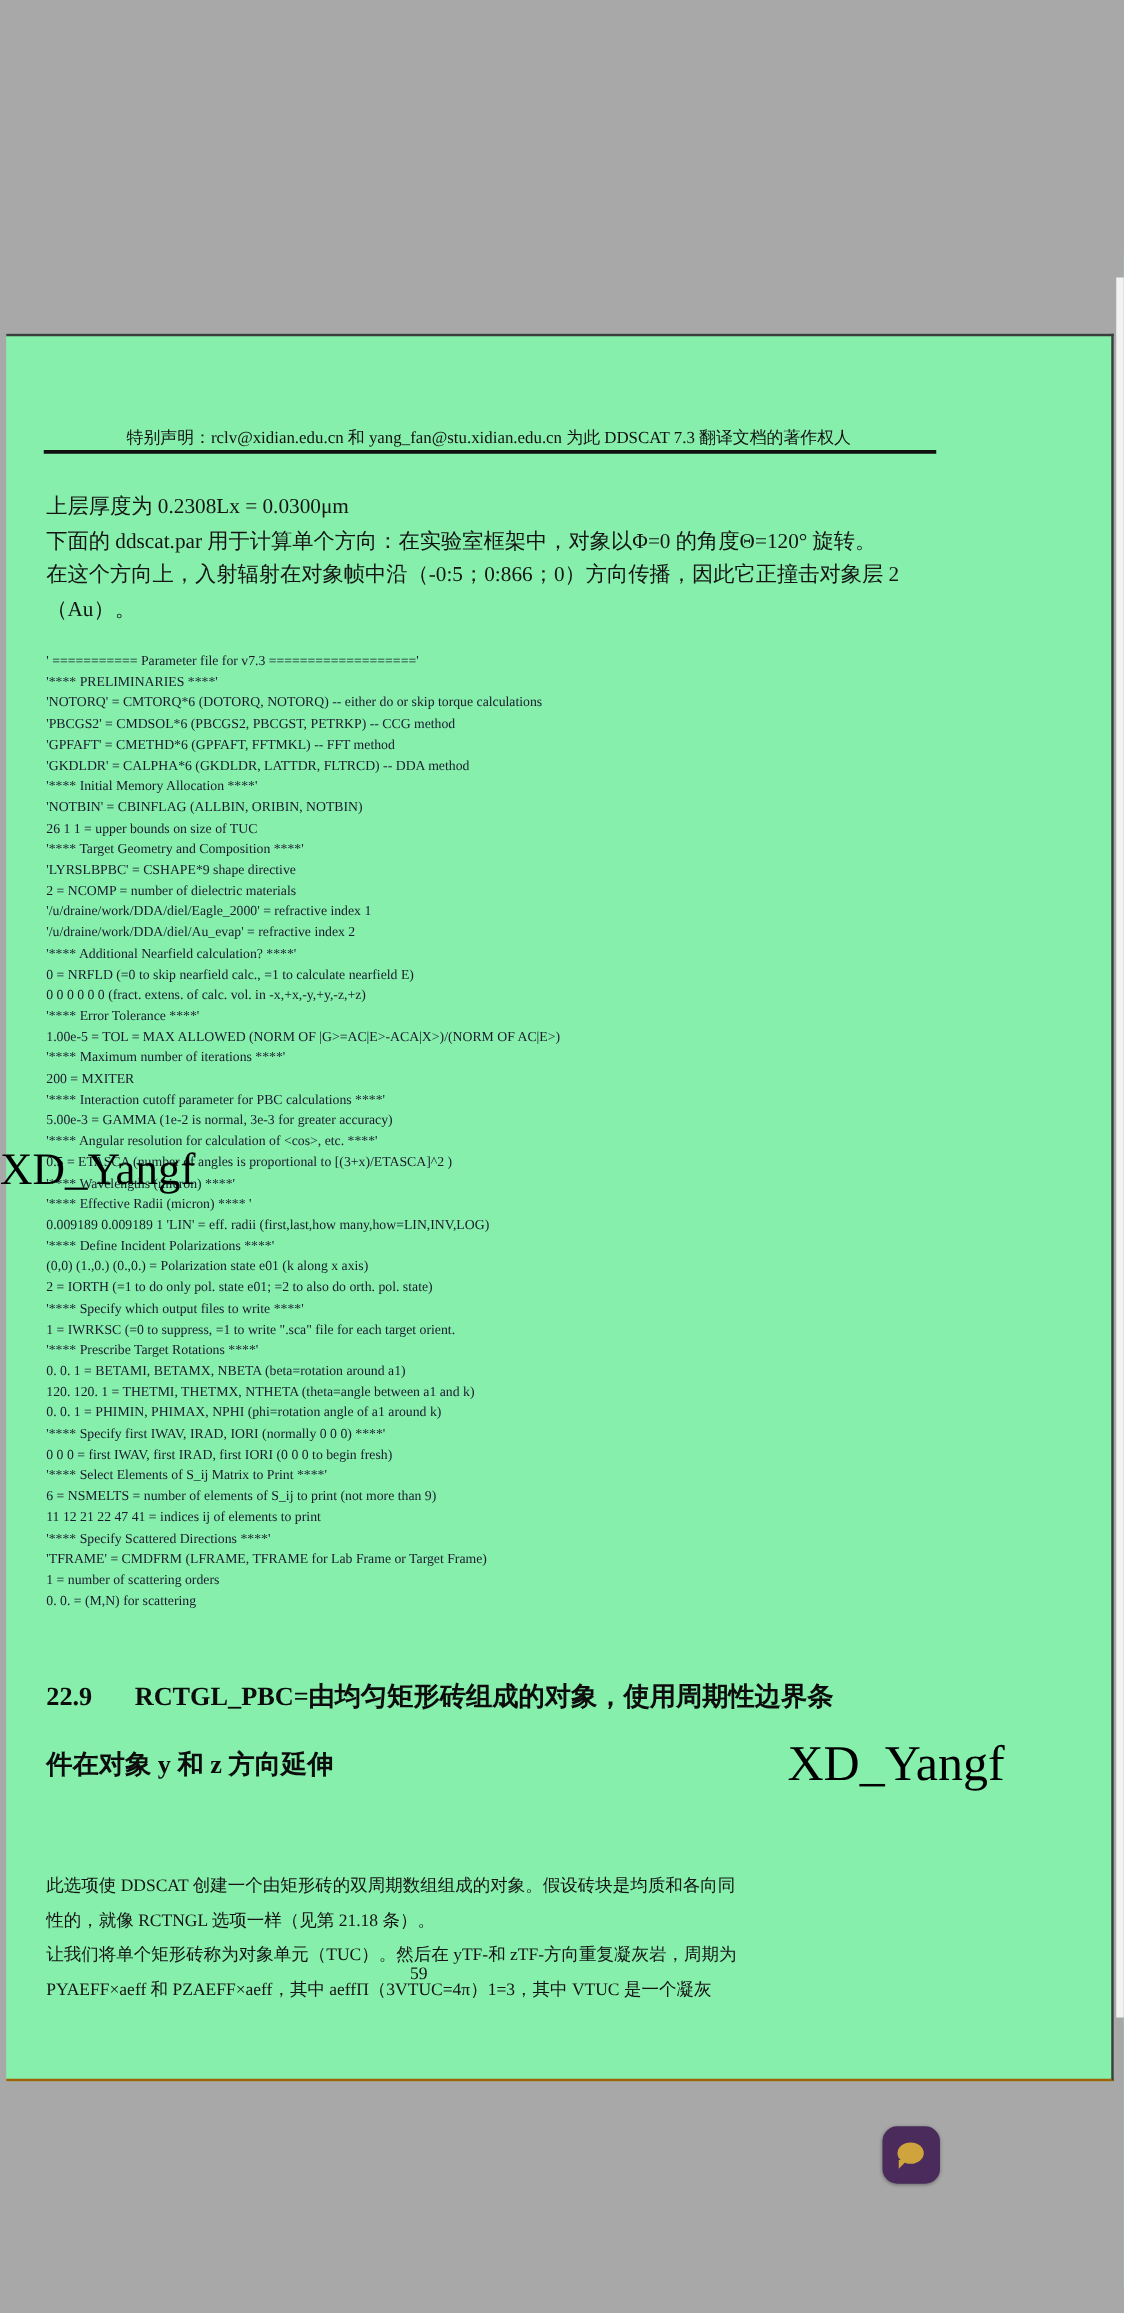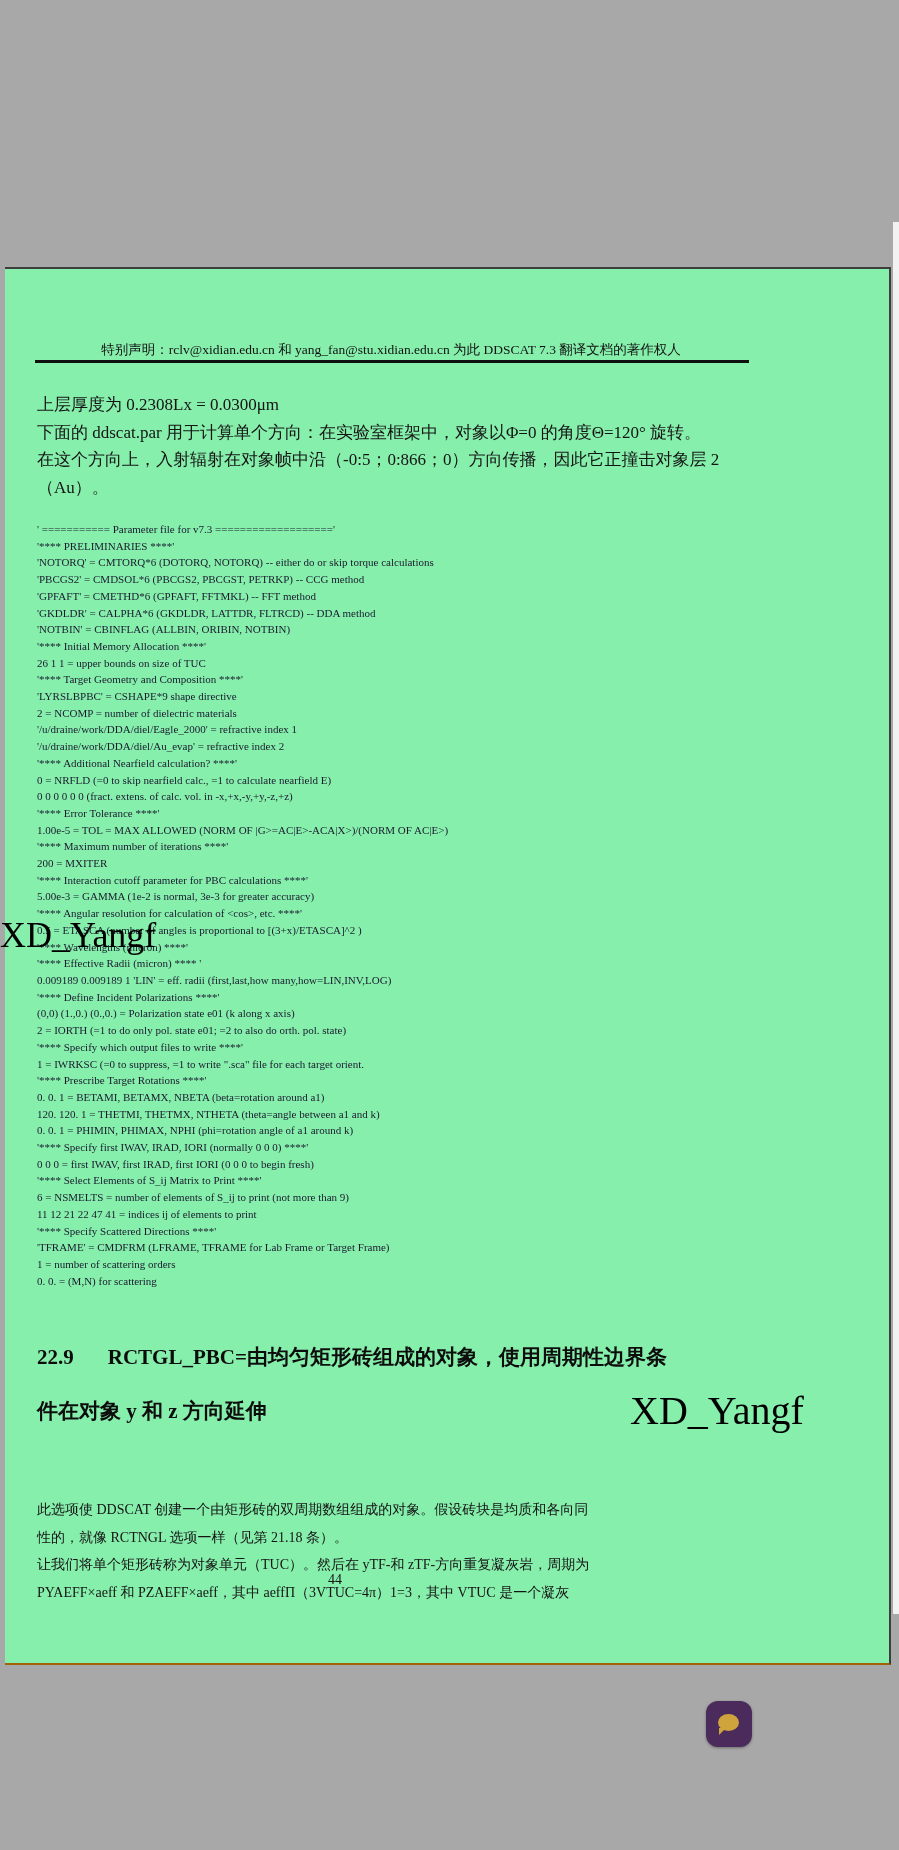--- a/index.html
+++ b/index.html
@@ -90,22 +90,22 @@
       <div>（Au）。</div>
     </div>
 
   <div class="listing">
       <div>' =========== Parameter file for v7.3 ==================='</div>
       <div>'**** PRELIMINARIES ****'</div>
       <div>'NOTORQ' = CMTORQ*6 (DOTORQ, NOTORQ) -- either do or skip torque calculations</div>
       <div>'PBCGS2' = CMDSOL*6 (PBCGS2, PBCGST, PETRKP) -- CCG method</div>
       <div>'GPFAFT' = CMETHD*6 (GPFAFT, FFTMKL) -- FFT method</div>
       <div>'GKDLDR' = CALPHA*6 (GKDLDR, LATTDR, FLTRCD) -- DDA method</div>
+      <div>'**** Initial Memory Allocation ****'</div>
       <div>'NOTBIN' = CBINFLAG (ALLBIN, ORIBIN, NOTBIN)</div>
-      <div>'**** Initial Memory Allocation ****'</div>
       <div>26 1 1 = upper bounds on size of TUC</div>
       <div>'**** Target Geometry and Composition ****'</div>
       <div>'LYRSLBPBC' = CSHAPE*9 shape directive</div>
       <div>2 = NCOMP = number of dielectric materials</div>
       <div>'/u/draine/work/DDA/diel/Eagle_2000' = refractive index 1</div>
       <div>'/u/draine/work/DDA/diel/Au_evap' = refractive index 2</div>
       <div>'**** Additional Nearfield calculation? ****'</div>
       <div>0 = NRFLD (=0 to skip nearfield calc., =1 to calculate nearfield E)</div>
       <div>0 0 0 0 0 0 (fract. extens. of calc. vol. in -x,+x,-y,+y,-z,+z)</div>
       <div>'**** Error Tolerance ****'</div>
@@ -148,21 +148,21 @@
 
   <div class="watermark two">XD_Yangf</div>
 
   <div class="body-text">
       <div>此选项使 DDSCAT 创建一个由矩形砖的双周期数组组成的对象。假设砖块是均质和各向同</div>
       <div>性的，就像 RCTNGL 选项一样（见第 21.18 条）。</div>
       <div>让我们将单个矩形砖称为对象单元（TUC）。然后在 yTF-和 zTF-方向重复凝灰岩，周期为</div>
       <div>PYAEFF×aeff 和 PZAEFF×aeff，其中 aeffΠ（3VTUC=4π）1=3，其中 VTUC 是一个凝灰</div>
     </div>
 
-  <div class="page-number">44</div>
+  <div class="page-number">59</div>
 
 </div>
 
 <div class="right-gutter"></div>
 
 <div class="fab">
   <span class="bubble"></span>
 </div>
 
 </body></html>

